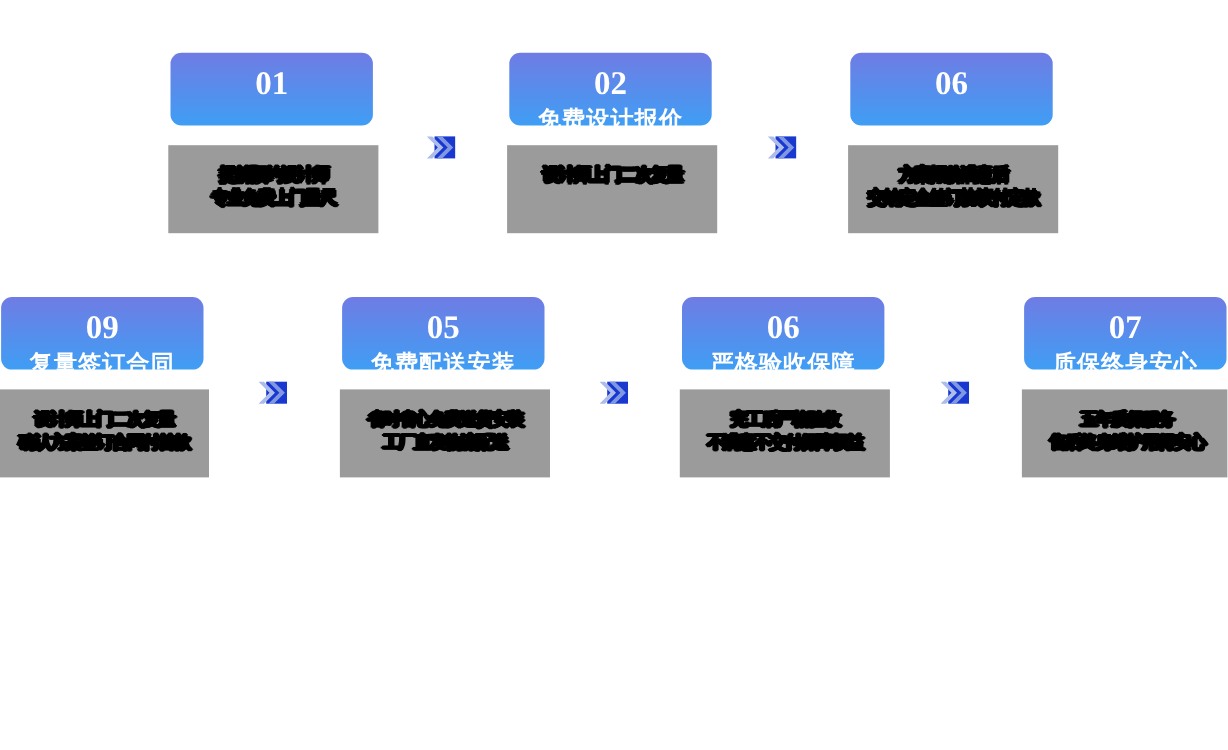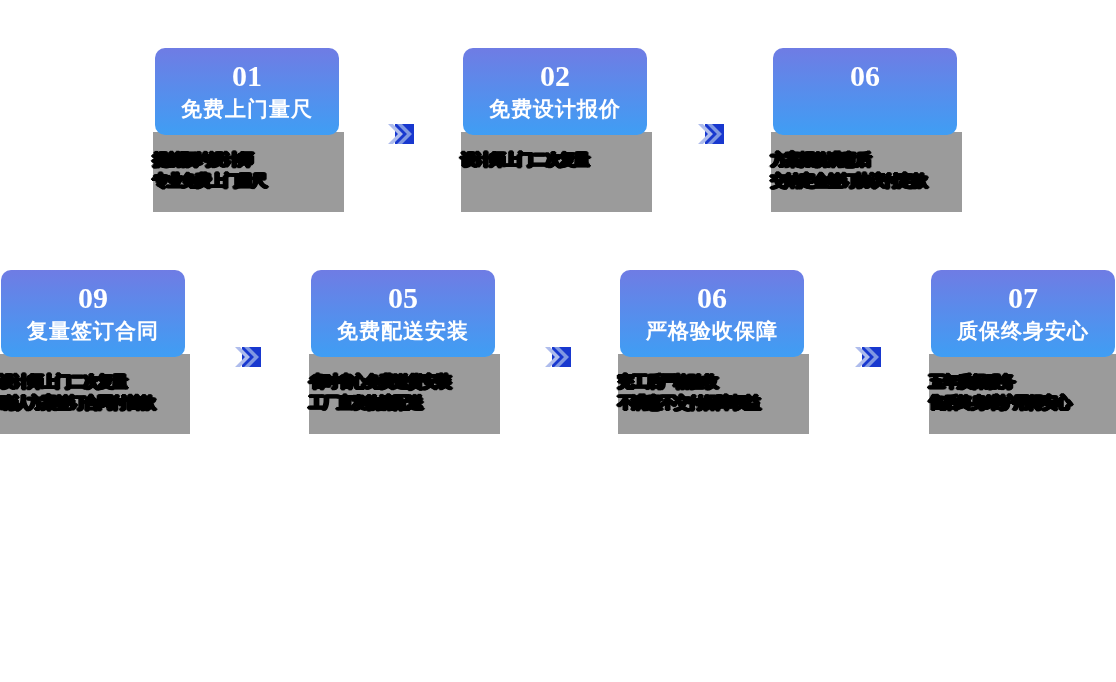--- a/index.html
+++ b/index.html
@@ -15,25 +15,26 @@
   .card-body {
     position: absolute;
     left: -2px;
     right: -5px;
     top: 84px;
     height: 80px;
     background: #9b9b9b;
     z-index: 1;
     box-sizing: border-box;
     padding-top: 17px;
+    text-align: center;
   }
   .card-header {
     position: relative;
     z-index: 2;
-    height: 87px;
+    height: 66px;
     border-radius: 10px;
     background: linear-gradient(180deg, #717de4 0%, #6f7ce4 0%, #3f9ef4 100%);
     color: #ffffff;
     text-align: center;
     box-sizing: border-box;
     padding-top: 9px;
   }
   .step-number {
     font-family: "Liberation Serif", "DejaVu Serif", serif;
     font-weight: bold;
@@ -66,21 +67,20 @@
 
 <div class="stage">
 
   <div class="card" style="left:155px; top:48px;">
     <div class="card-body">
       <div class="desc-line">提前预约设计师</div>
       <div class="desc-line">专业免费上门量尺</div>
     </div>
     <div class="card-header">
       <div class="step-number">01</div>
-      <div class="step-title">免费上门量尺</div>
     </div>
   </div>
 
   <div class="card" style="left:463px; top:48px;">
     <div class="card-body">
       <div class="desc-line">设计师上门二次复量</div>
     </div>
     <div class="card-header">
       <div class="step-number">02</div>
       <div class="step-title">免费设计报价</div>

